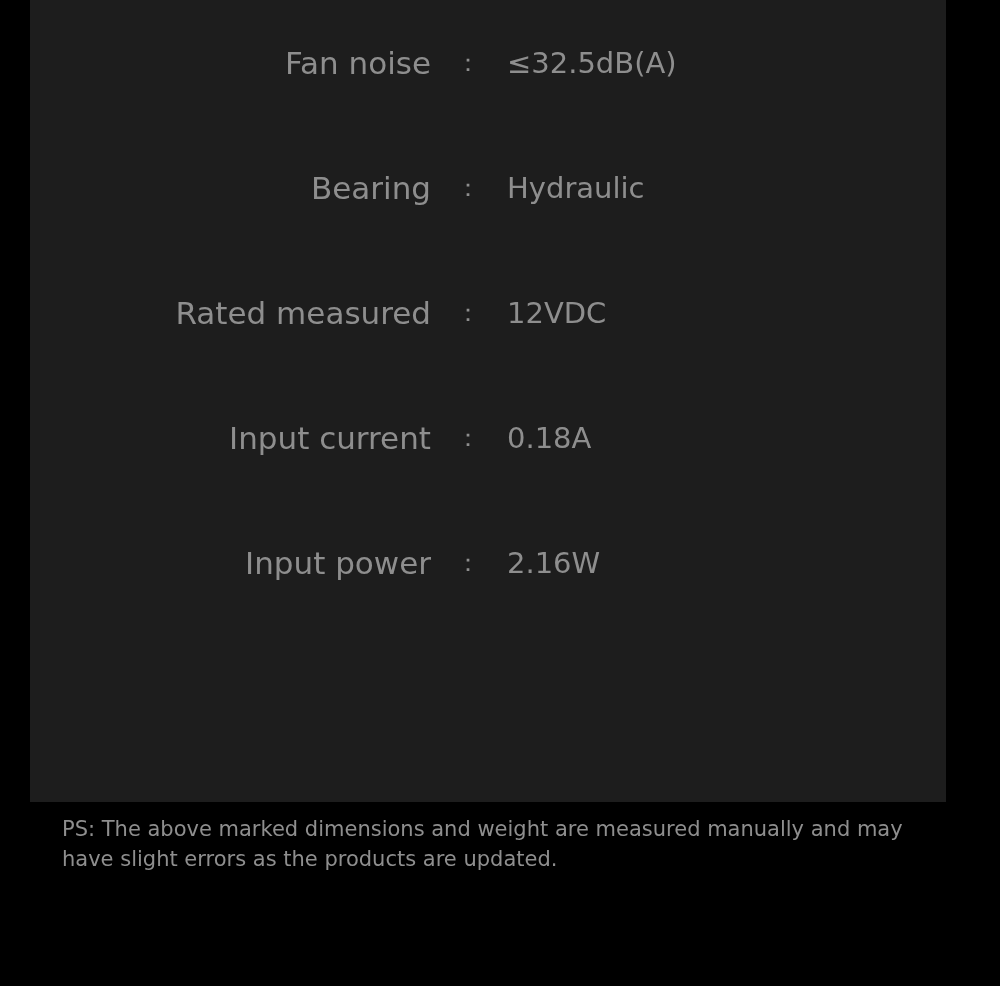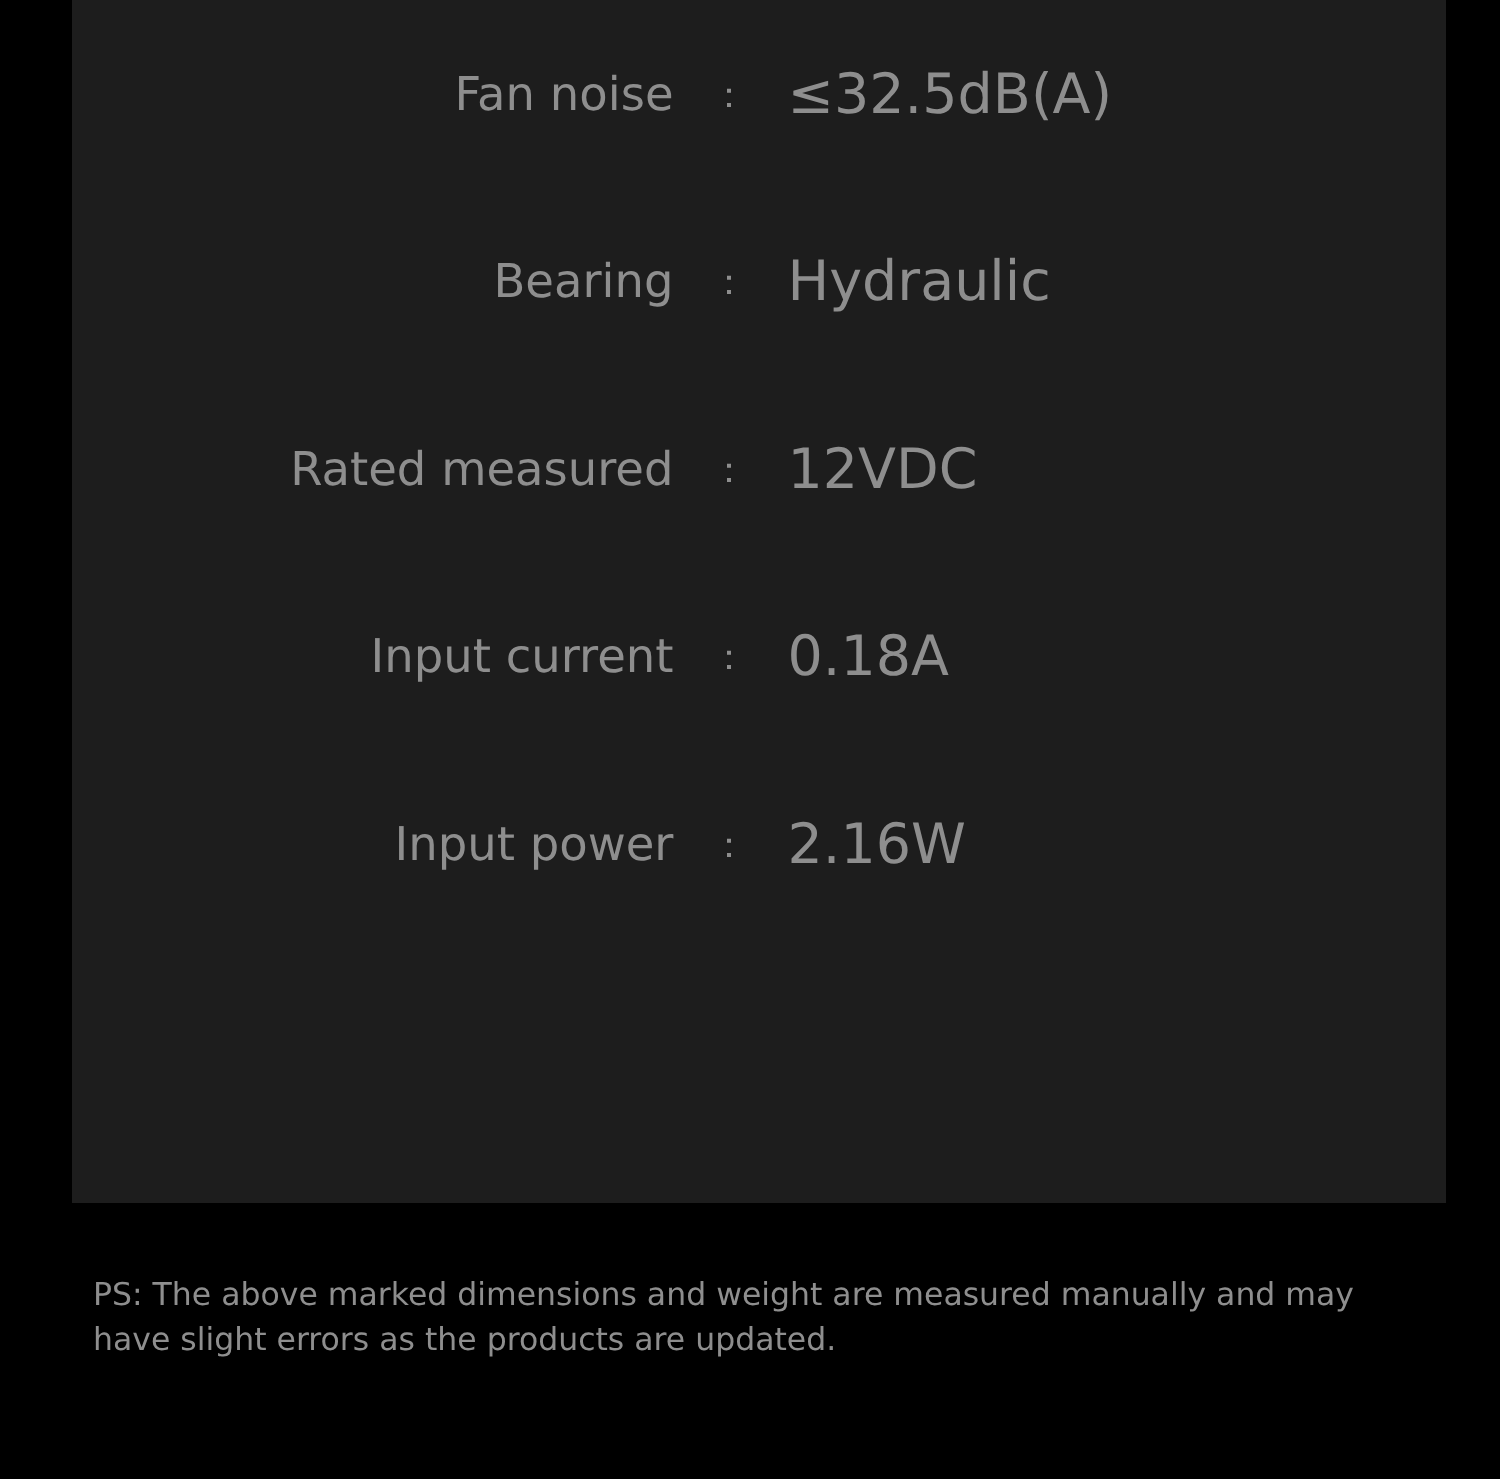--- a/index.html
+++ b/index.html
@@ -14,21 +14,21 @@
     overflow: hidden;
   }
   .page {
     position: relative;
     width: 1000px;
     height: 986px;
     background: #000000;
   }
   .spec-panel {
     position: absolute;
-    left: 48px;
+    left: 30px;
     top: 0px;
     width: 916px;
     height: 802px;
     background: #1d1d1d;
   }
   .spec-table {
     width: 100%;
     border-collapse: collapse;
   }
   .spec-row {
@@ -46,30 +46,30 @@
   }
   .spec-colon {
     width: 72px;
     text-align: center;
     font-size: 24px;
     color: #8e8e8e;
     vertical-align: middle;
   }
   .spec-value {
     text-align: left;
-    font-size: 37px;
+    font-size: 29px;
     color: #8e8e8e;
     vertical-align: middle;
     white-space: nowrap;
     padding-left: 2px;
   }
   .note {
     position: absolute;
     left: 62px;
-    top: 848px;
+    top: 814px;
     width: 890px;
     font-size: 21px;
     line-height: 30px;
     color: #8e8e8e;
     font-weight: 400;
   }
 </style>
 </head>
 <body>
 

